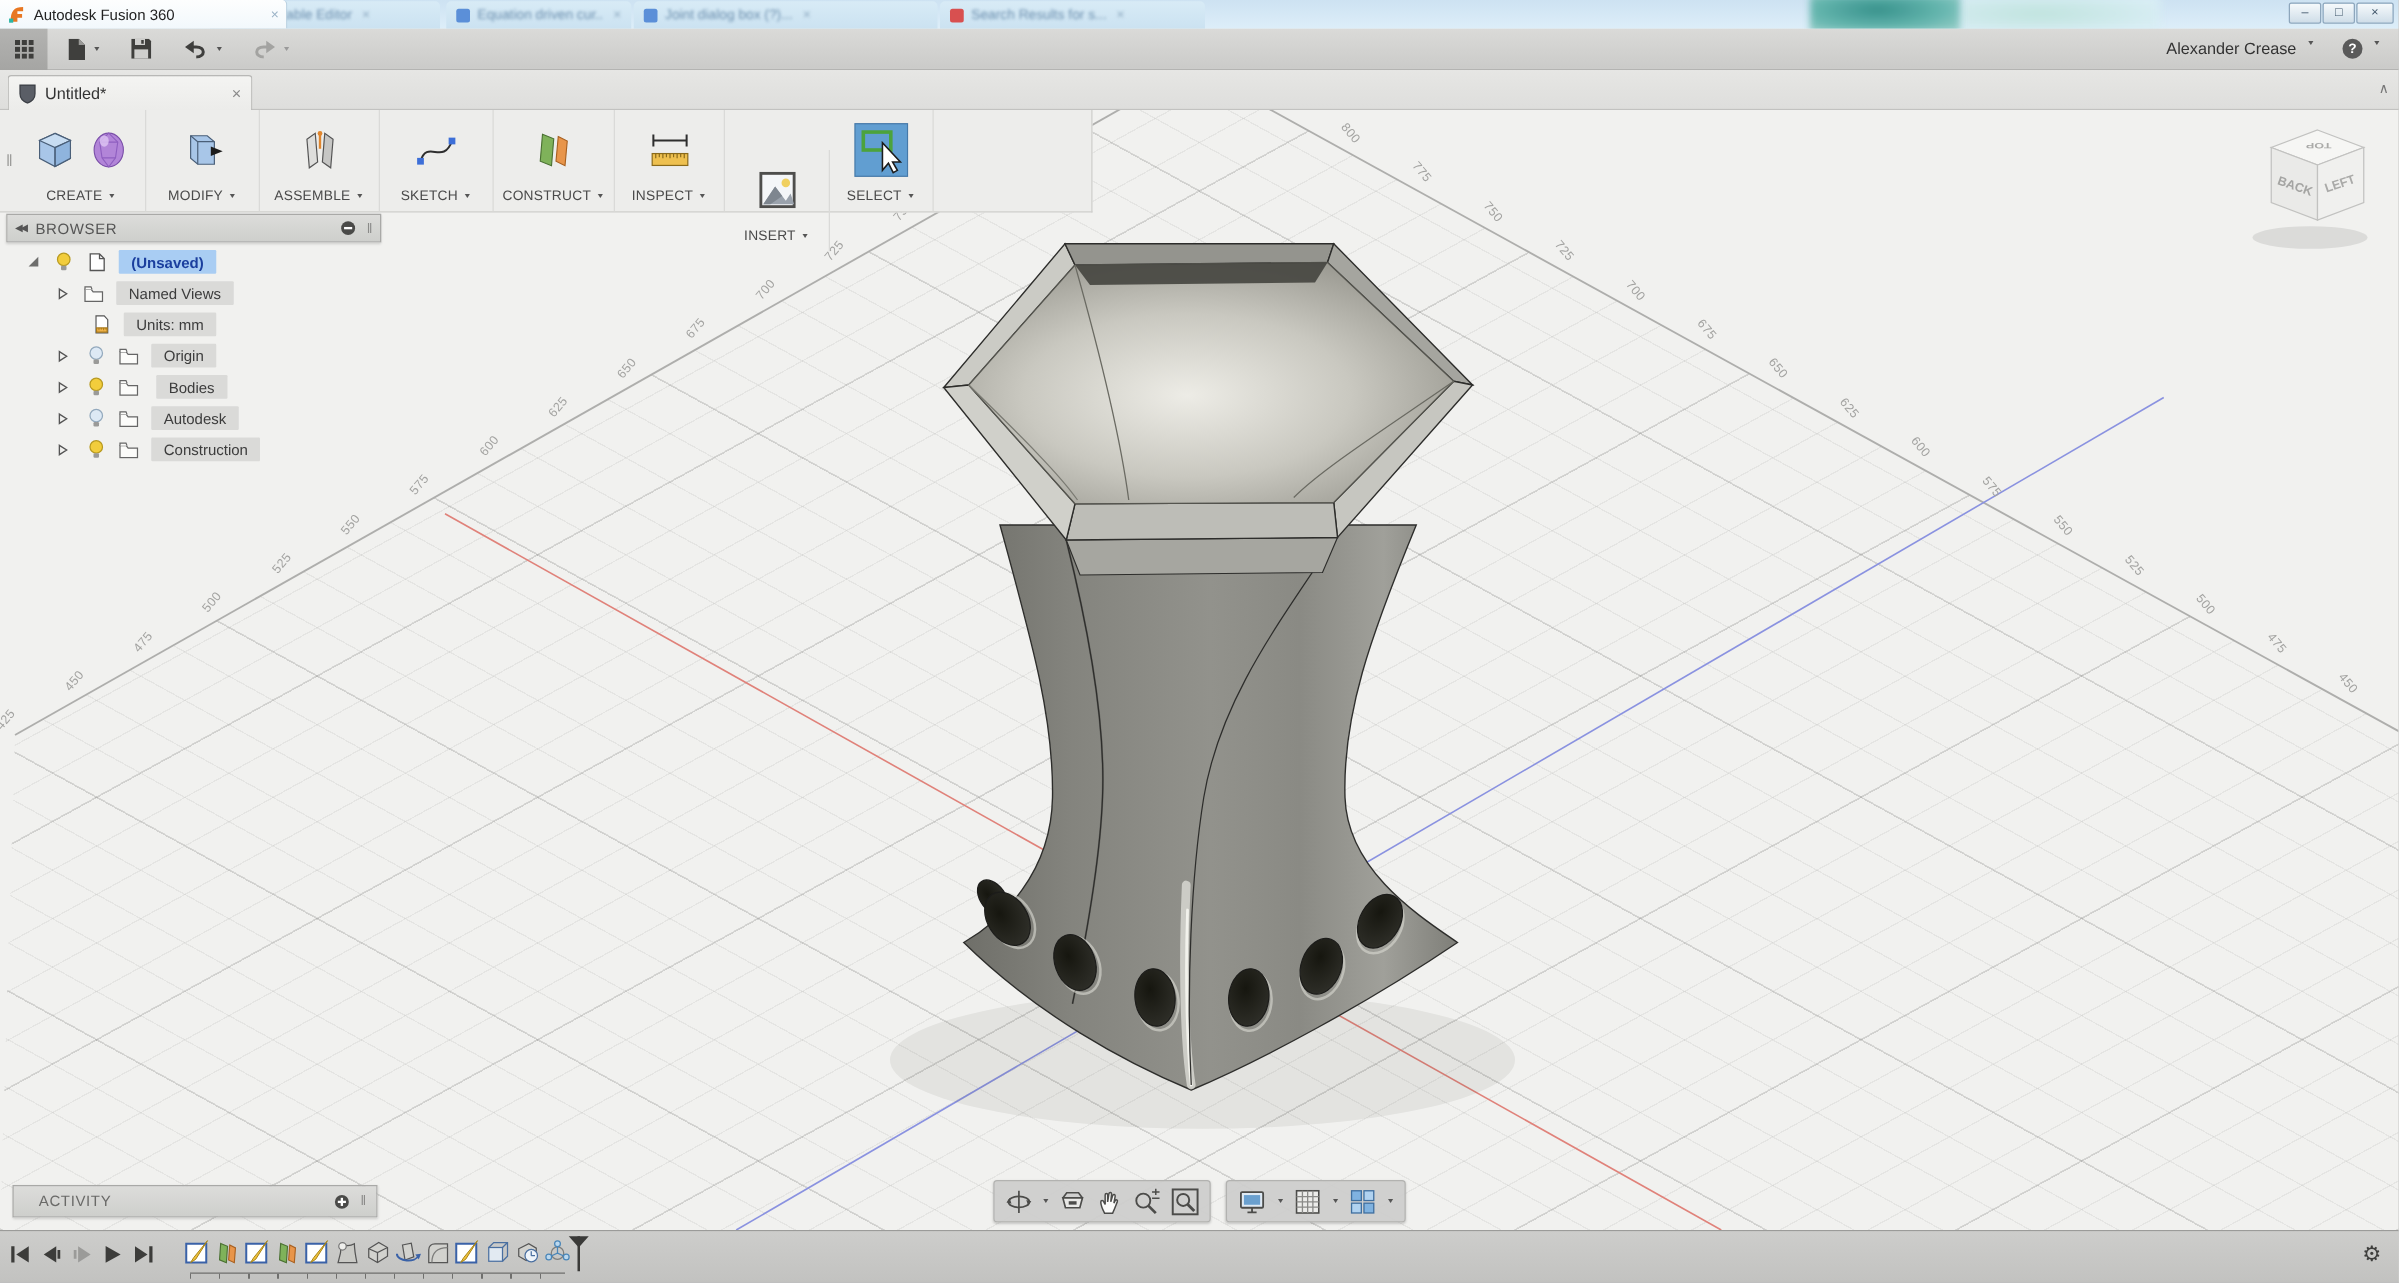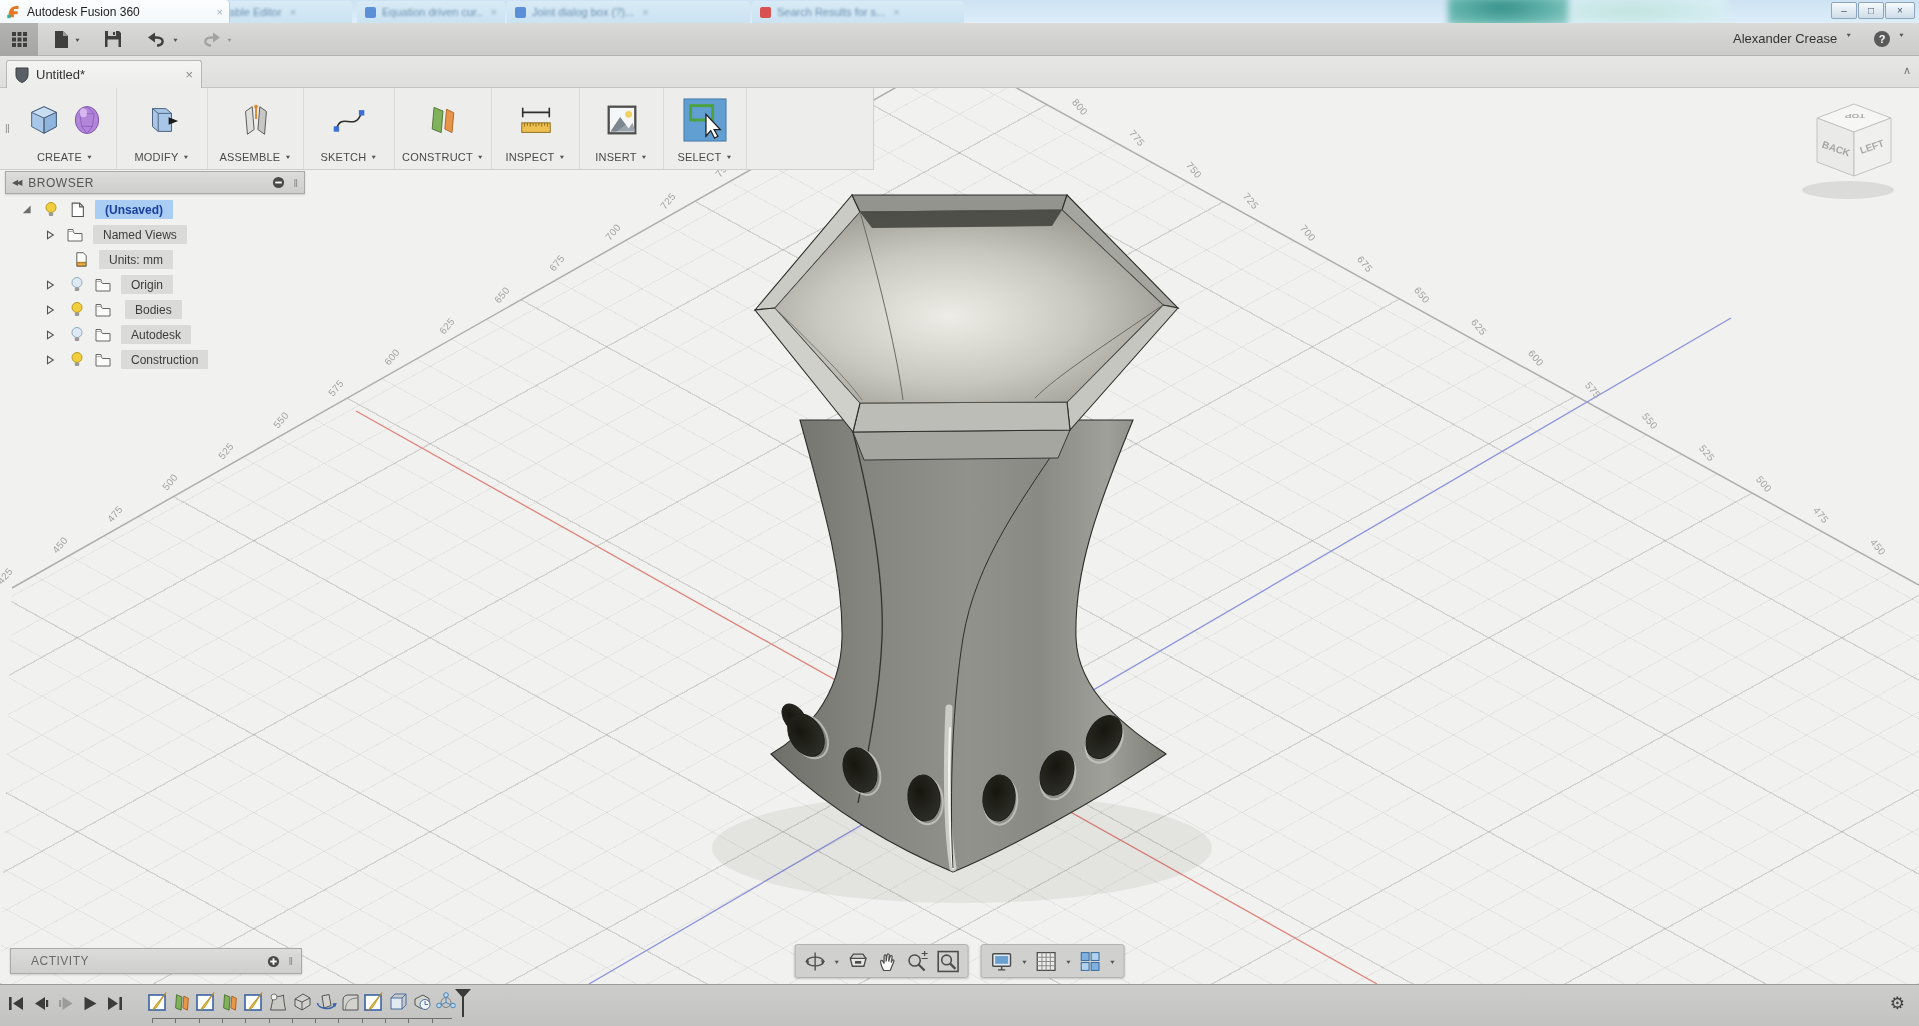--- a/index.html
+++ b/index.html
@@ -689,21 +689,21 @@
                 <rect x="7" y="23" width="30" height="10" fill="#eec04f" stroke="#8a6a1a"></rect>
                 <path d="M10 23 V27 M13 23 V26 M16 23 V27 M19 23 V26 M22 23 V27 M25 23 V26 M28 23 V27 M31 23 V26 M34 23 V27" stroke="#8a6a1a" stroke-width="1"></path>
               </svg>
             </span>
           </div>
           <div class="rb-label">
             <span>INSPECT</span>
             <span class="caret">▼</span>
           </div>
         </div>
-        <div class="rb-sec" style="width: 84px;">
+        <div class="rb-sec" style="width: 84px; margin-top: 32px;">
           <div class="rb-icons">
             <span class="tbico">
               <svg width="38" height="38" viewBox="0 0 40 40">
                 <rect x="6" y="6" width="28" height="28" fill="#f4f6f8" stroke="#4e4e4c" stroke-width="2.4"></rect>
                 <circle cx="27" cy="14" r="3.6" fill="#f0d060"></circle>
                 <path d="M8 32 L18 17 L27 29 L31 23 L34 32Z" fill="#9aa2ac"></path>
                 <path d="M8 32 L18 17 L24 25 L14 32z" fill="#7e868f"></path>
               </svg>
             </span>
           </div>

